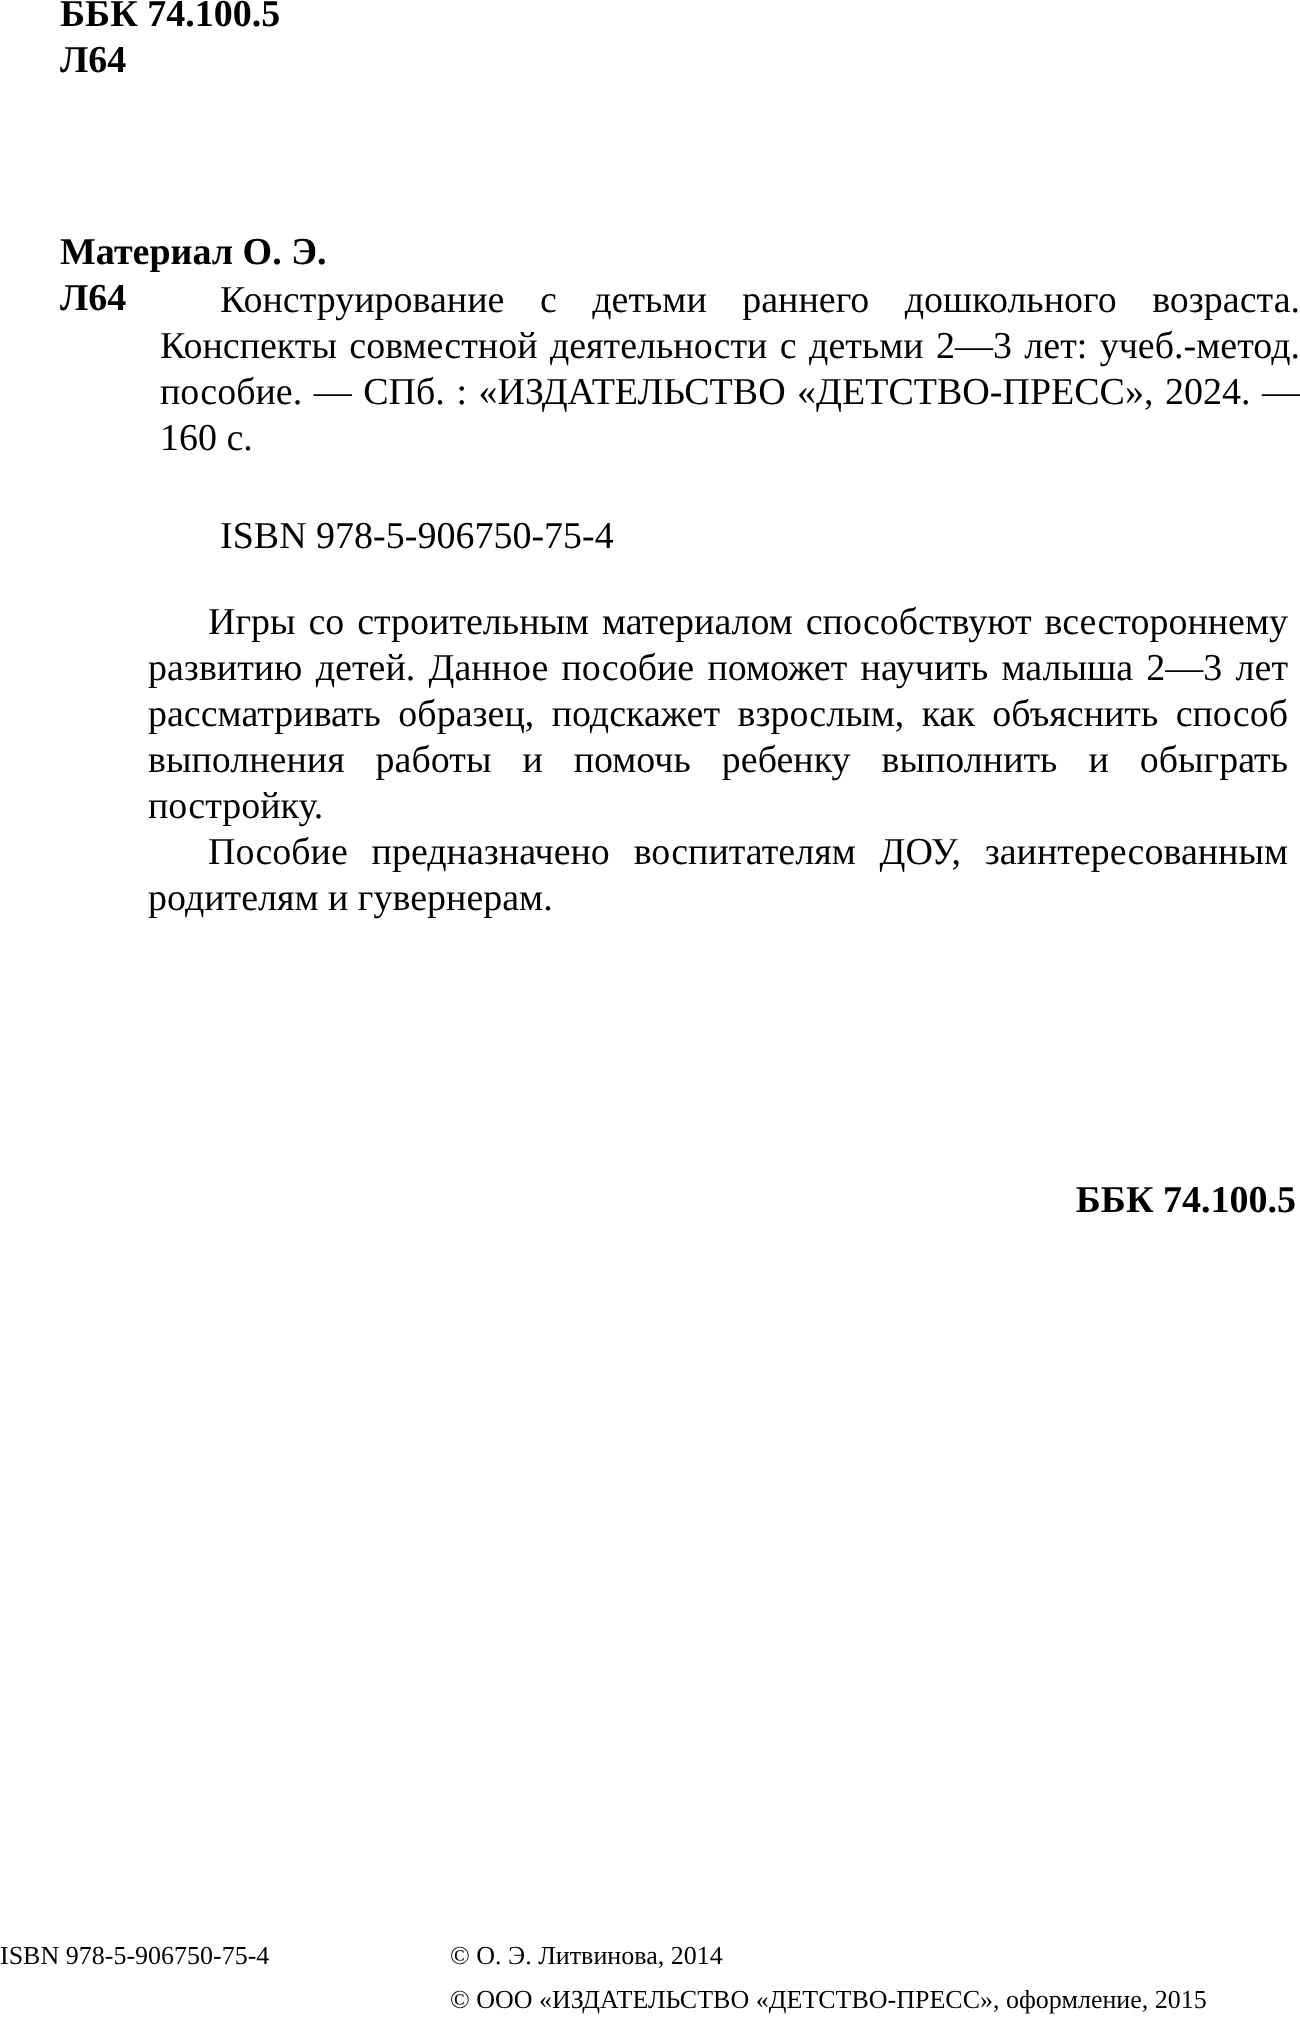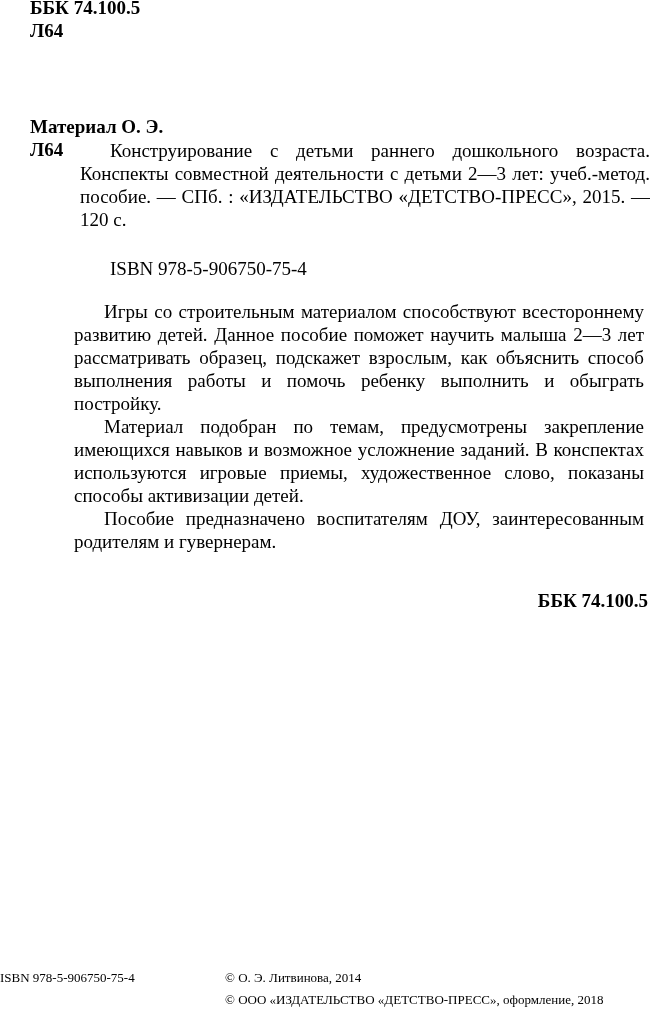--- a/index.html
+++ b/index.html
@@ -19,28 +19,27 @@
 </head>
 <body>
 
 <div class="abs hdr" style="top:-3px;">ББК 74.100.5</div>
 <div class="abs hdr" style="top:20px;">Л64</div>
 
 <div class="abs hdr" style="top:116px;">Материал О. Э.</div>
 <div class="abs hdr" style="top:139px;">Л64</div>
 
 <div class="biblio main">
-  <p class="first">Конструирование с детьми раннего дошкольного возраста. Конспекты совместной деятельности с детьми 2—3 лет: учеб.-метод. пособие. — СПб. : «ИЗДАТЕЛЬСТВО «ДЕТСТВО-ПРЕСС», 2015. — 120 с.</p>
+  <p class="first">Конструирование с детьми раннего дошкольного возраста. Конспекты совместной деятельности с детьми 2—3 лет: учеб.-метод. пособие. — СПб. : «ИЗДАТЕЛЬСТВО «ДЕТСТВО-ПРЕСС», 2024. — 160 с.</p>
 </div>
 
 <div class="abs main" style="left:110px; top:257px;">ISBN 978-5-906750-75-4</div>
 
 <div class="annot main">
   <p>Игры со строительным материалом способствуют всестороннему развитию детей. Данное пособие поможет научить малыша 2—3 лет рассматривать образец, подскажет взрослым, как объяснить способ выполнения работы и помочь ребенку выполнить и обыграть постройку.</p>
-  <p>Материал подобран по темам, предусмотрены закрепление имеющихся навыков и возможное усложнение заданий. В конспектах используются игровые приемы, художественное слово, показаны способы активизации детей.</p>
   <p>Пособие предназначено воспитателям ДОУ, заинтересованным родителям и гувернерам.</p>
 </div>
 
 <div class="abs bold" style="right:2px; top:590px; font-size:19px;">ББК 74.100.5</div>
 
 <div class="abs footer" style="left:0; top:970px;">ISBN 978-5-906750-75-4</div>
 <div class="abs footer" style="left:225px; top:970px;">© О. Э. Литвинова, 2014</div>
-<div class="abs footer" style="left:225px; top:992px;">© ООО «ИЗДАТЕЛЬСТВО «ДЕТСТВО-ПРЕСС», оформление, 2018</div>
+<div class="abs footer" style="left:225px; top:992px;">© ООО «ИЗДАТЕЛЬСТВО «ДЕТСТВО-ПРЕСС», оформление, 2015</div>
 
 </body></html>

